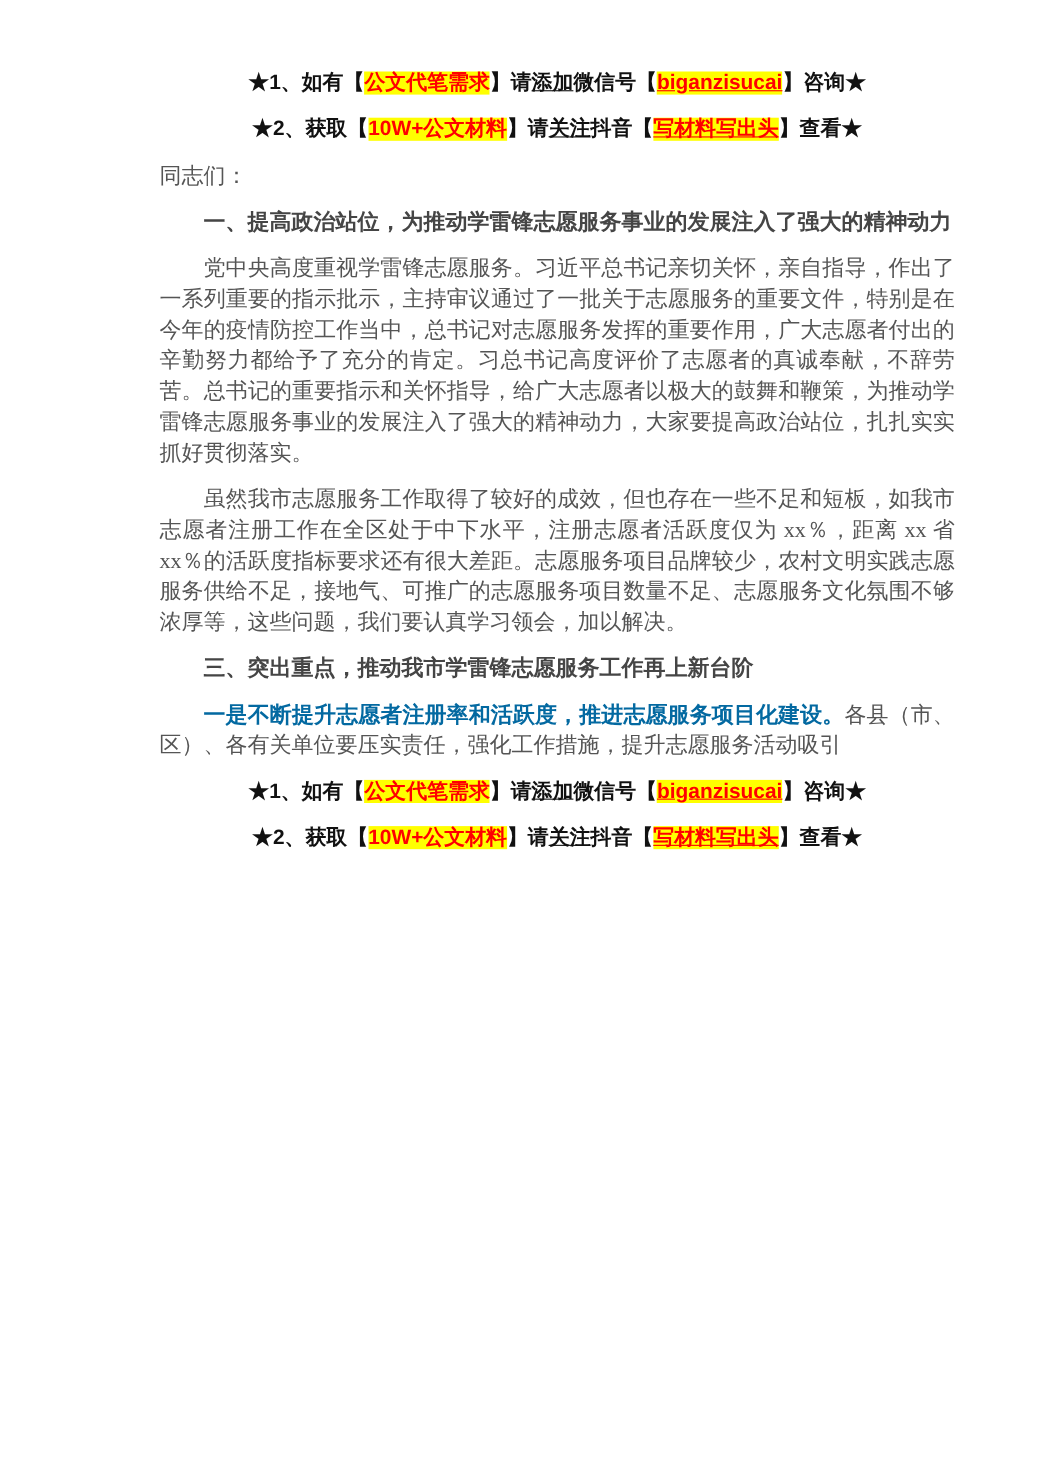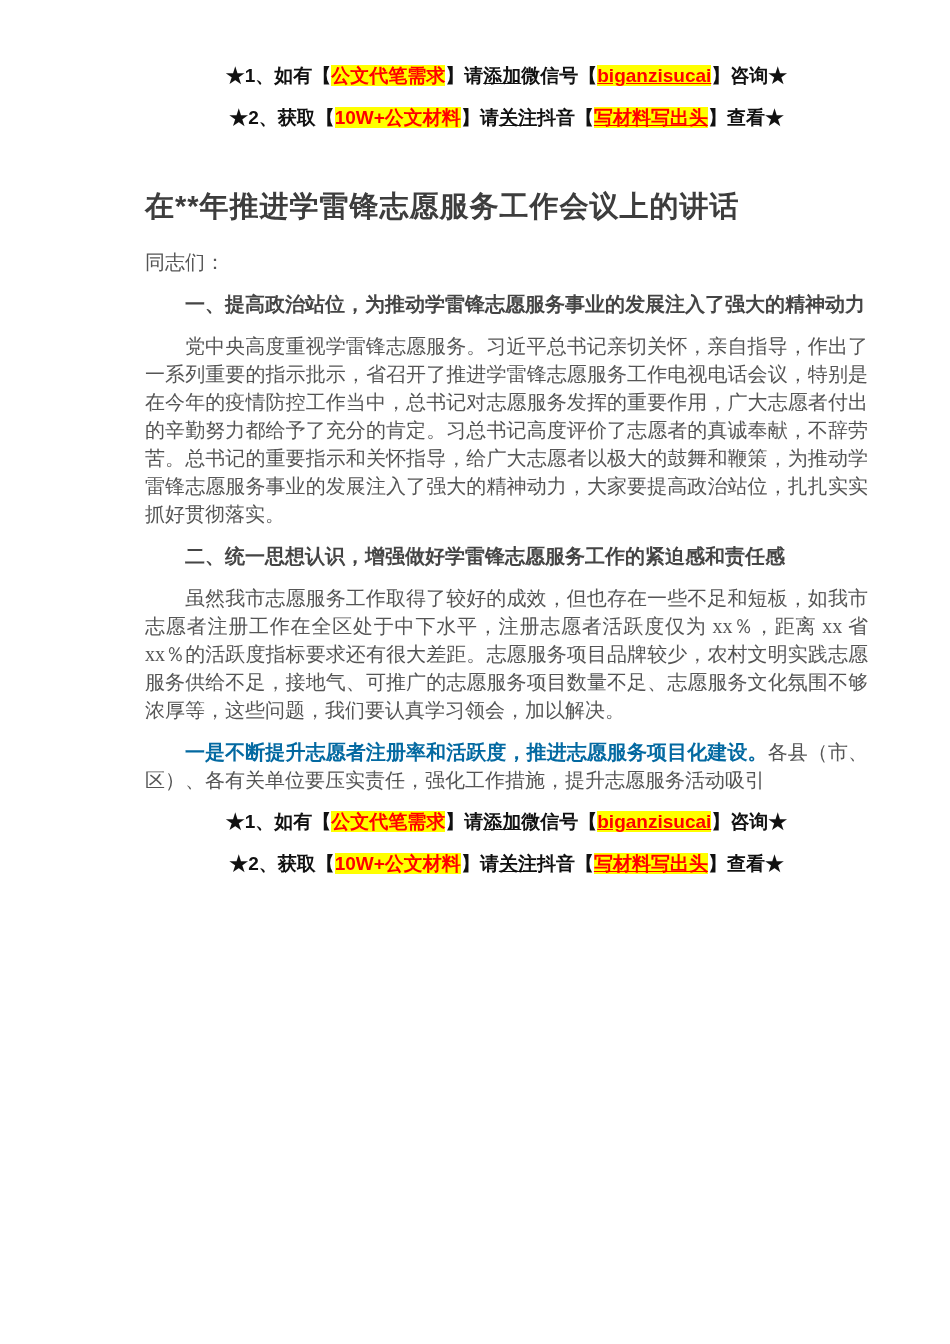--- a/index.html
+++ b/index.html
@@ -67,35 +67,34 @@
 
   <div class="promo">
     <div class="promo-line">
       <span>★1、如有【</span><span class="hl red">公文代笔需求</span><span>】请</span><span class="u">添加</span><span>微信号【</span><span class="hl red u">biganzisucai</span><span>】咨询★</span>
     </div>
     <div class="promo-line">
       <span>★2、获取【</span><span class="hl red">10W+公文材料</span><span>】请</span><span class="u">关注</span><span>抖音【</span><span class="hl red u">写材料写出头</span><span>】查看★</span>
     </div>
   </div>
 
-  <h1 class="doc-title">在**年推进学雷锋志愿服务工作会议上的讲话</h1>
 
   <div class="doc">
     <p class="salutation">同志们：</p>
 
 
     <p class="sec-heading">一、提高政治站位，为推动学雷锋志愿服务事业的发展注入了强大的精神动力</p>
 
-    <p class="para">党中央高度重视学雷锋志愿服务。习近平总书记亲切关怀，亲自指导，作出了一系列重要的指示批示，省召开了推进学雷锋志愿服务工作电视电话会议，特别是在今年的疫情防控工作当中，总书记对志愿服务发挥的重要作用，广大志愿者付出的辛勤努力都给予了充分的肯定。习总书记高度评价了志愿者的真诚奉献，不辞劳苦。总书记的重要指示和关怀指导，给广大志愿者以极大的鼓舞和鞭策，为推动学雷锋志愿服务事业的发展注入了强大的精神动力，大家要提高政治站位，扎扎实实抓好贯彻落实。</p>
+    <p class="para">党中央高度重视学雷锋志愿服务。习近平总书记亲切关怀，亲自指导，作出了一系列重要的指示批示，主持审议通过了一批关于志愿服务的重要文件，特别是在今年的疫情防控工作当中，总书记对志愿服务发挥的重要作用，广大志愿者付出的辛勤努力都给予了充分的肯定。习总书记高度评价了志愿者的真诚奉献，不辞劳苦。总书记的重要指示和关怀指导，给广大志愿者以极大的鼓舞和鞭策，为推动学雷锋志愿服务事业的发展注入了强大的精神动力，大家要提高政治站位，扎扎实实抓好贯彻落实。</p>
 
-    <p class="sec-heading">二、统一思想认识，增强做好学雷锋志愿服务工作的紧迫感和责任感</p>
 
 
     <p class="para">虽然我市志愿服务工作取得了较好的成效，但也存在一些不足和短板，如我市志愿者注册工作在全区处于中下水平，注册志愿者活跃度仅为 xx％，距离 xx 省 xx％的活跃度指标要求还有很大差距。志愿服务项目品牌较少，农村文明实践志愿服务供给不足，接地气、可推广的志愿服务项目数量不足、志愿服务文化氛围不够浓厚等，这些问题，我们要认真学习领会，加以解决。</p>
 
+    <p class="sec-heading">三、突出重点，推动我市学雷锋志愿服务工作再上新台阶</p>
 
     <p class="para"><span class="lead-bold">一是不断提升志愿者注册率和活跃度，推进志愿服务项目化建设。</span><span>各县（市、区）、各有关单位要压实责任，强化工作措施，提升志愿服务活动吸引</span></p>
   </div>
 
   <div class="promo promo-bottom">
     <div class="promo-line">
       <span>★1、如有【</span><span class="hl red">公文代笔需求</span><span>】请</span><span class="u">添加</span><span>微信号【</span><span class="hl red u">biganzisucai</span><span>】咨询★</span>
     </div>
     <div class="promo-line">
       <span>★2、获取【</span><span class="hl red">10W+公文材料</span><span>】请</span><span class="u">关注</span><span>抖音【</span><span class="hl red u">写材料写出头</span><span>】查看★</span>

